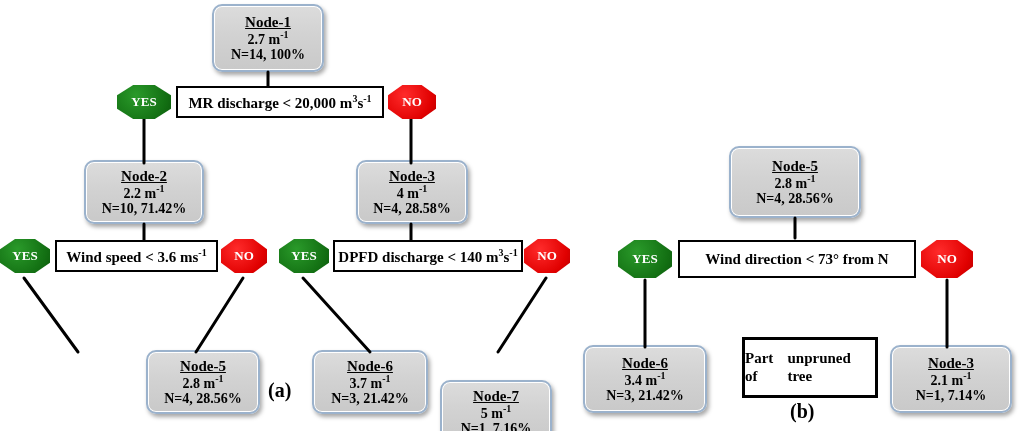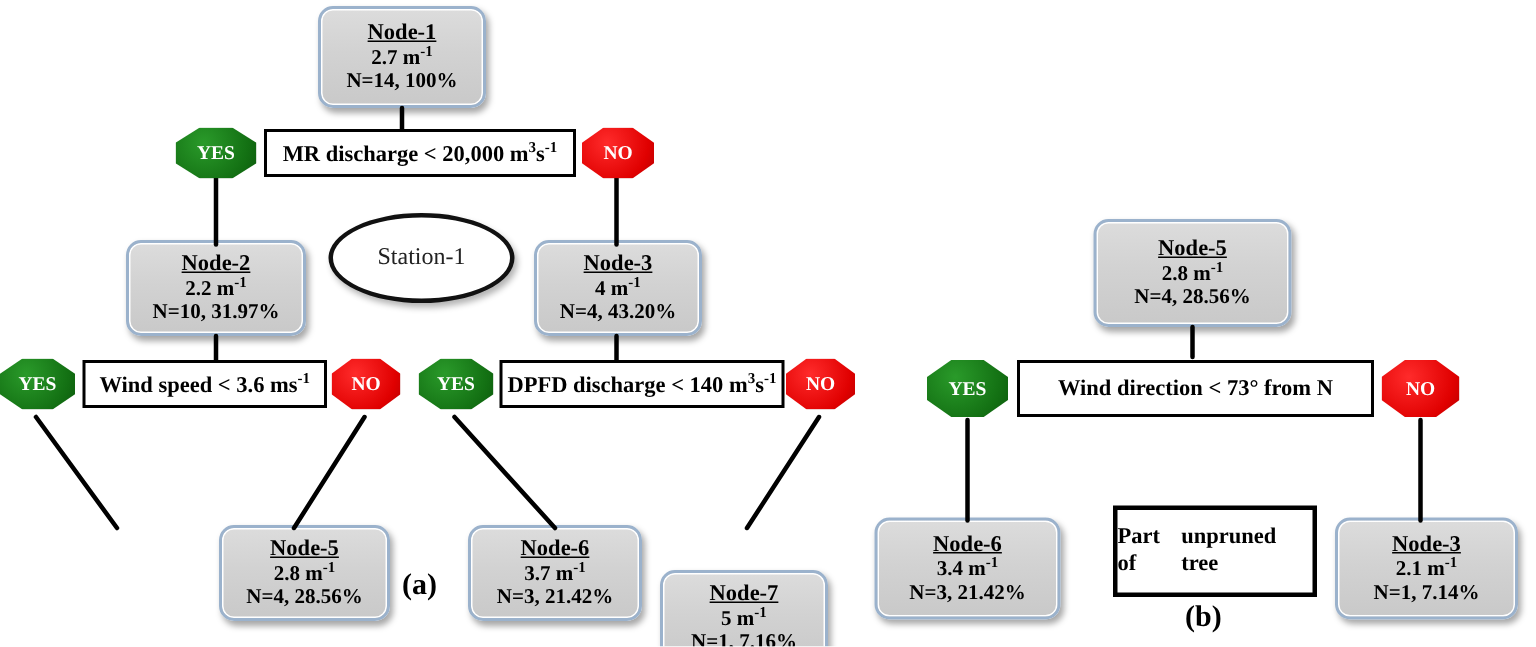--- a/index.html
+++ b/index.html
@@ -136,38 +136,35 @@
   </div>
   <div class="cond" style="left:176px;top:86px;width:208px;height:32px;">
     <span>
       <span>MR discharge &lt; 20,000 m</span><sup>3</sup><span>s</span><sup>-1</sup>
     </span>
   </div>
   <div class="oct no" style="left:388px;top:85px;width:48px;height:34px;">
     <span>NO</span>
   </div>
 
-  <div class="ellipse" style="left:219px;top:142px;width:124px;height:60px;">
-    <span>Station-1</span>
-  </div>
 
   <div class="node" style="left:84px;top:160px;width:120px;height:64px;">
     <div class="nm">Node-2</div>
     <div class="val">
       <span>2.2 m</span><sup>-1</sup>
     </div>
-    <div class="cnt">N=10, 31.97%</div>
+    <div class="cnt">N=10, 71.42%</div>
   </div>
 
   <div class="node" style="left:356px;top:160px;width:112px;height:64px;">
     <div class="nm">Node-3</div>
     <div class="val">
       <span>4 m</span><sup>-1</sup>
     </div>
-    <div class="cnt">N=4, 43.20%</div>
+    <div class="cnt">N=4, 28.58%</div>
   </div>
 
   <div class="oct yes" style="left:0px;top:239px;width:50px;height:34px;">
     <span>YES</span>
   </div>
   <div class="cond" style="left:55px;top:240px;width:163px;height:32px;">
     <span>
       <span>Wind speed &lt; 3.6 ms</span><sup>-1</sup>
     </span>
   </div>

